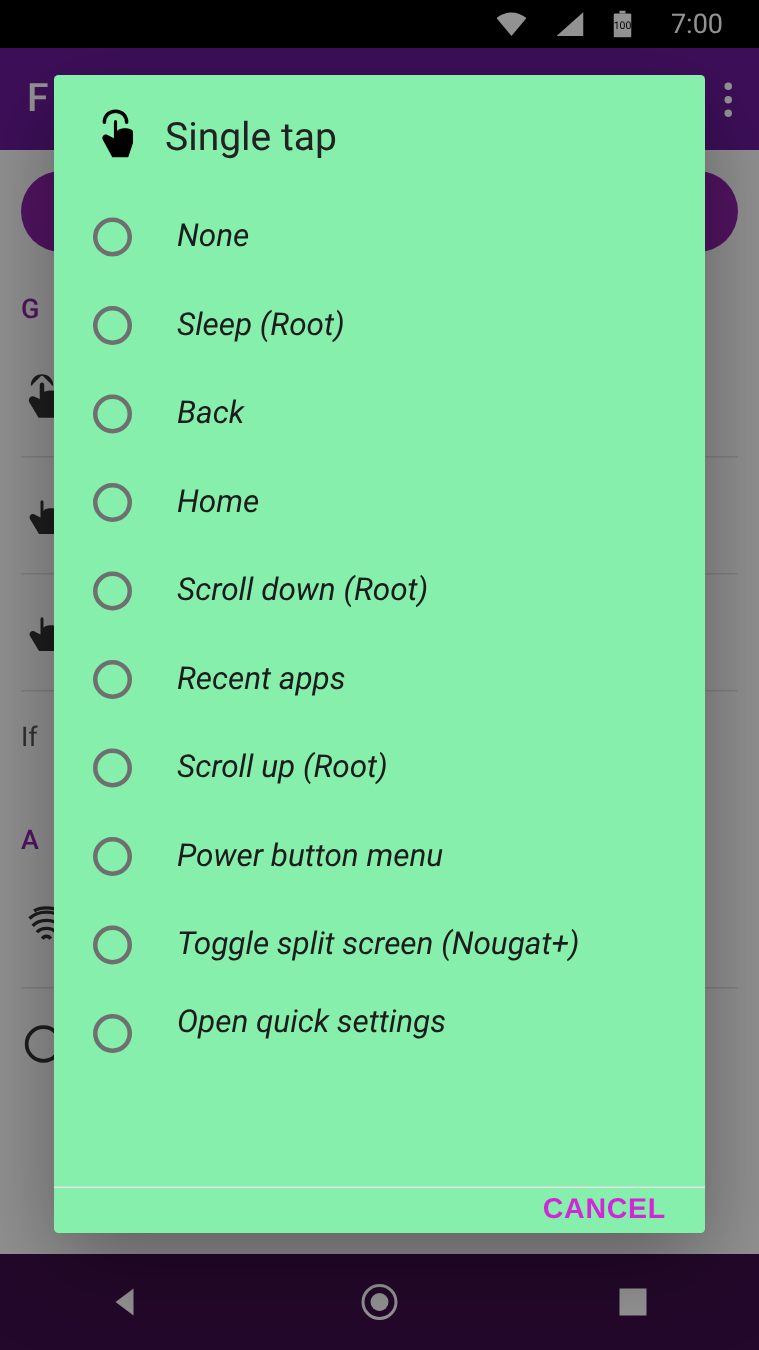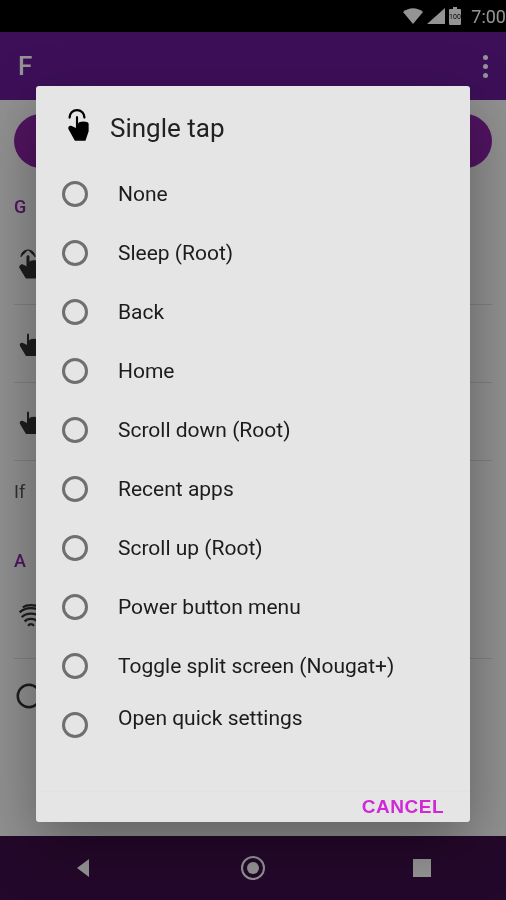--- a/index.html
+++ b/index.html
@@ -1,20 +1,20 @@
 <!DOCTYPE html>
 <html><head>
 <meta charset="utf-8">
 <style>
 * { margin: 0; padding: 0; box-sizing: border-box; }
 html, body { width: 506px; height: 900px; overflow: hidden; font-family: Roboto, Arial, sans-serif; }
 body { position: relative; background: #fafafa; }
 
 
-.status-bar { position: absolute; top: 0; left: 0; right: 0; height: 32px; background: #000; display: flex; align-items: center; justify-content: flex-end; padding: 0 0; color: #fff; gap: 4px; }
+.status-bar { position: absolute; top: 0; left: 0; right: 0; height: 32px; background: #000; display: flex; align-items: center; justify-content: flex-end; padding: 0 24px; color: #fff; gap: 20px; }
 .status-bar .time { font-size: 18px; margin-left: 6px; }
 .status-icon { display: inline-flex; align-items: center; }
 
 
 .app-bar { position: absolute; top: 32px; left: 0; right: 0; height: 68px; background: #6a1b9a; display: flex; align-items: center; justify-content: space-between; padding: 0 18px; color: #fff; }
 .app-title { font-size: 26px; font-weight: 500; }
 .menu-dots { display: flex; flex-direction: column; gap: 4px; }
 .menu-dots span { width: 5px; height: 5px; border-radius: 50%; background: #fff; display: block; }
 
 
@@ -28,29 +28,29 @@
 .clock-icon svg { width: 30px; height: 30px; }
 
 
 .nav-bar { position: absolute; bottom: 0; left: 0; right: 0; height: 64px; background: #3e0e4a; display: flex; align-items: center; justify-content: space-around; }
 .nav-btn { width: 40px; height: 40px; display: flex; align-items: center; justify-content: center; }
 
 
 .scrim { position: absolute; inset: 0; background: rgba(0,0,0,0.42); }
 
 
-.dialog { position: absolute; top: 50px; left: 36px; right: 36px; bottom: 78px; background: #e5e5e5; border-radius: 3px; box-shadow: 0 20px 60px rgba(0,0,0,0.35); display: flex; flex-direction: column; margin-top: 36px; }
+.dialog { position: absolute; top: 50px; left: 36px; right: 36px; bottom: 78px; background: #86efac; border-radius: 3px; box-shadow: 0 20px 60px rgba(0,0,0,0.35); display: flex; flex-direction: column; }
 .dialog-title { display: flex; align-items: center; gap: 18px; padding: 22px 26px 16px 26px; }
 .dialog-title .txt { font-size: 26px; color: #222; font-weight: 400; }
 .dialog-list { flex: 1; overflow: hidden; padding: 0 10px 0 26px; }
 .option { display: flex; align-items: center; gap: 30px; height: 59px; }
 .radio { width: 26px; height: 26px; border: 3px solid #6f6f6f; border-radius: 50%; flex-shrink: 0; position: relative; }
 .radio.selected { border-color: #c414c8; }
 .radio.selected::after { content: ""; position: absolute; top: 4px; left: 4px; width: 12px; height: 12px; border-radius: 50%; background: #c414c8; }
-.option-label { font-size: 21px; color: #1c1c1c; }
+.option-label { font-size: 21px; color: #1c1c1c; font-style: italic; }
 .dialog-actions { border-top: 1px solid #e2e2e2; padding: 4px 26px; text-align: right; }
 .cancel-btn { color: #d028d6; font-size: 19px; font-weight: 600; letter-spacing: 0.5px; background: none; border: none; }
 .last-option .option-label { line-height: 1; position: relative; top: -6px; }
 </style>
 </head>
 <body>
 
 <div class="status-bar">
   <span class="status-icon">
     <svg width="20" height="16" viewBox="0 0 20 16">

